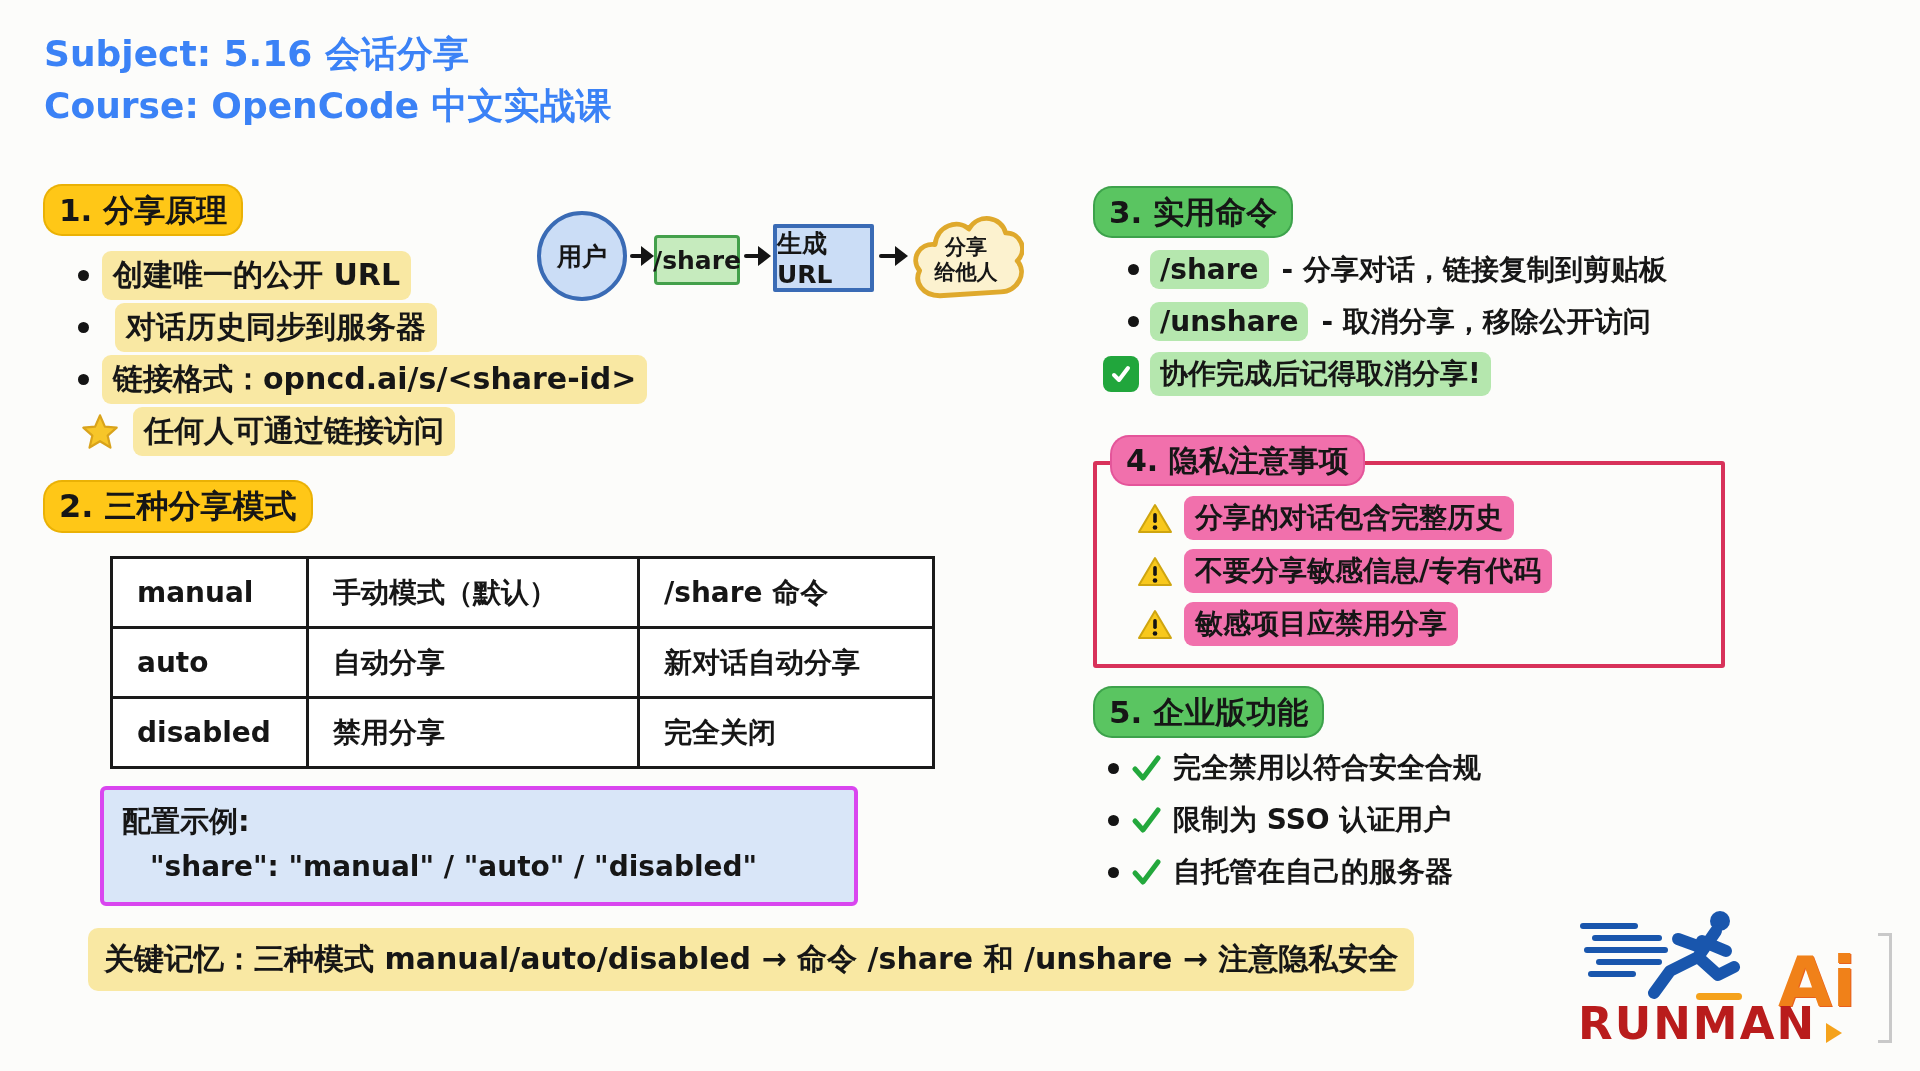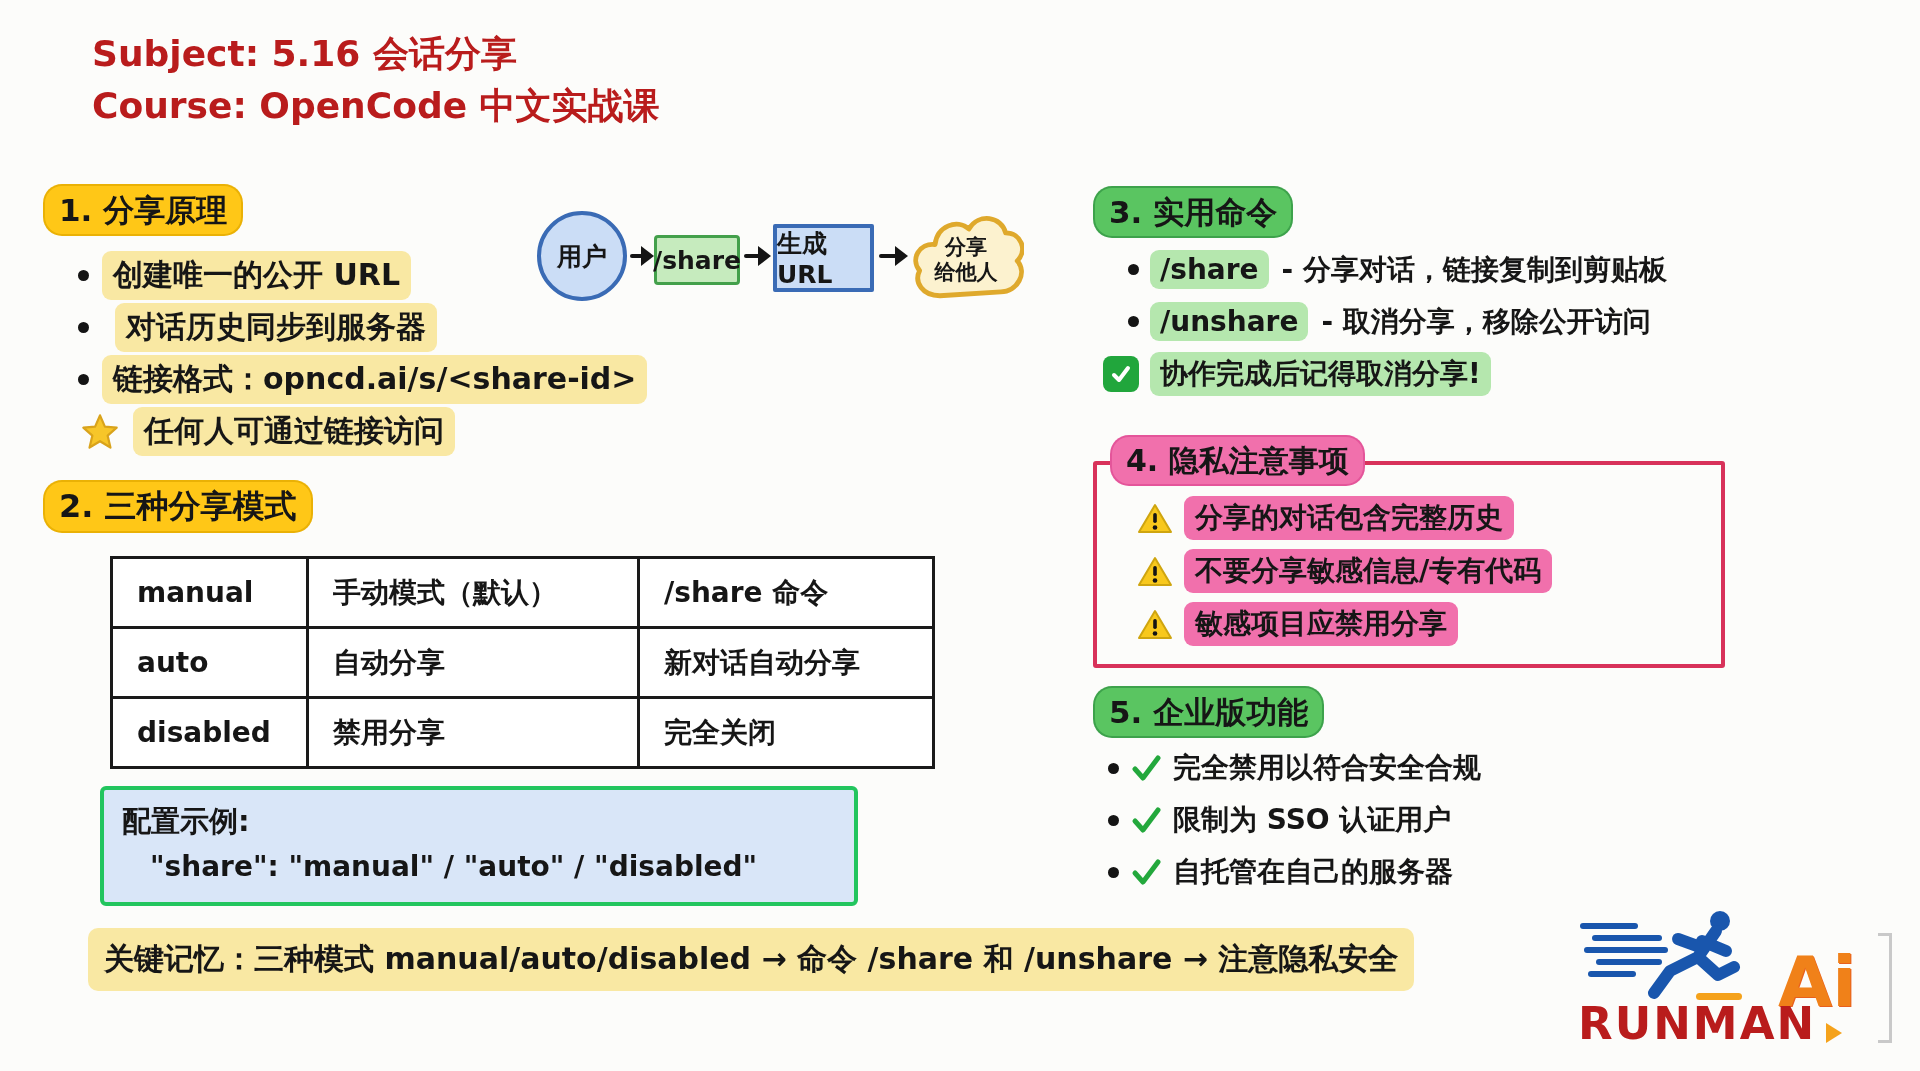--- a/index.html
+++ b/index.html
@@ -1,20 +1,20 @@
 <!DOCTYPE html>
 <html><head>
 <meta charset="utf-8">
 <style>
   * { margin:0; padding:0; box-sizing:border-box; }
   body { background:#e8e8e8; }
   .canvas{ position:relative; width:1920px; height:1071px; background:#fcfcfa;
            font-family:"DejaVu Sans","Liberation Sans",sans-serif; color:#161616; overflow:hidden; }
 
-  .title{ position:absolute; left:44px; font-size:36px; font-weight:bold; color:#b91c1c; white-space:nowrap;margin-left:48px; }
+  .title{ position:absolute; left:44px; font-size:36px; font-weight:bold; color:#3b82f6; white-space:nowrap; }
 
   .hdr{ position:absolute; font-size:31px; font-weight:bold; padding:7px 14px; border-radius:17px;
         white-space:nowrap; line-height:1.1; }
   .hdr-yellow{ background:#ffc717; box-shadow:0 0 0 2px #eab105; }
   .hdr-green { background:#5ac561; box-shadow:0 0 0 2px #3da24b; }
   .hdr-pink  { background:#f170ac; box-shadow:0 0 0 2px #e4559a; }
 
   .row{ position:absolute; display:flex; align-items:center; gap:13px; font-size:30px; font-weight:bold; white-space:nowrap; }
   .row-r{ font-size:28px; gap:11px; }
   .dot{ width:11px; height:11px; background:#141414; border-radius:50%; flex:none; }
@@ -46,21 +46,21 @@
   .icn{ flex:none; display:inline-flex; }
   .check-emoji{ width:36px; height:36px; background:#21a63c; border-radius:8px; flex:none;
                 display:flex; align-items:center; justify-content:center; }
 
   
   .modes-table{ position:absolute; left:110px; top:556px; border-collapse:collapse; background:#fff; }
   .modes-table td{ border:3px solid #1a1a1a; font-size:28px; font-weight:bold; height:70px; padding:0 10px 0 24px; }
 
   
   .config{ position:absolute; left:100px; top:786px; width:758px; height:120px; background:#d9e6f8;
-           border:4px solid #22c55e; border-radius:6px; padding:12px 18px; }
+           border:4px solid #d946ef; border-radius:6px; padding:12px 18px; }
   .config-t{ font-size:29px; font-weight:bold; }
   .config-c{ font-size:28px; font-weight:bold; padding-left:28px; margin-top:8px; }
 
   .keybar{ position:absolute; left:88px; top:928px; background:#f9e8a3; border-radius:10px;
            padding:11px 16px; font-size:30px; font-weight:bold; white-space:nowrap; }
 
   
   .logo{ position:absolute; left:1578px; top:905px; width:335px; height:160px; }
   .logo-ai{ position:absolute; left:200px; top:8px; font-size:70px; font-weight:bold; color:#f08119;
             text-shadow:1px 1px 0 #e85f1d;margin-top:28px; }

